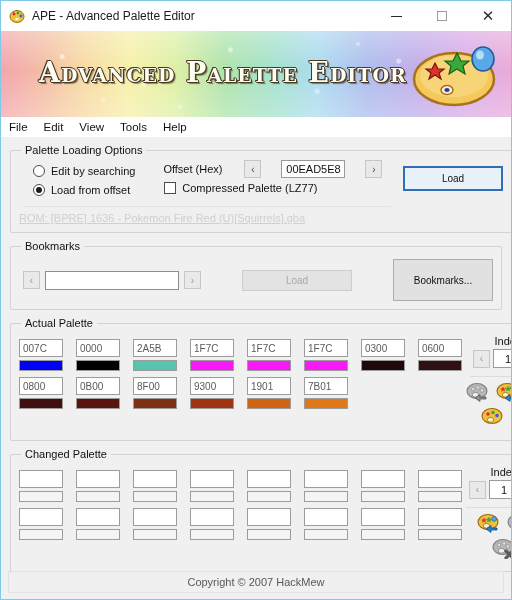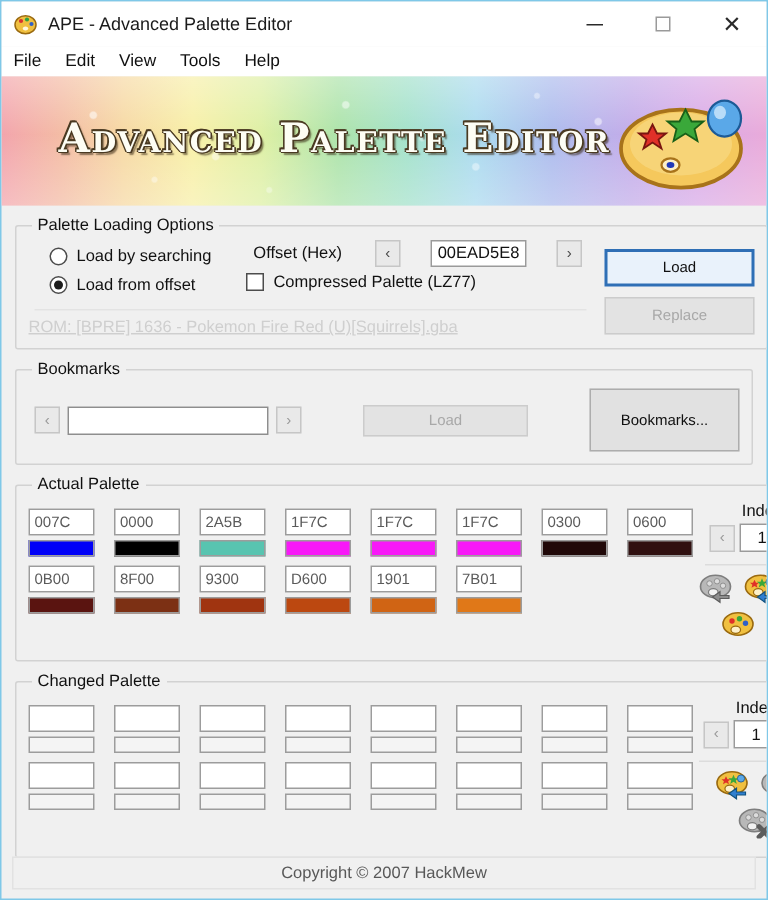--- a/index.html
+++ b/index.html
@@ -270,55 +270,55 @@
         <span class="bar"></span>
       </div>
     <div class="wbtn" id="btn-max">
         <span class="sq"></span>
       </div>
     <div class="wbtn" id="btn-close">
       <span>✕</span>
     </div>
   </div>
 
-  <div id="menubar">
-    <div class="menu-item">File</div>
-    <div class="menu-item">Edit</div>
-    <div class="menu-item">View</div>
-    <div class="menu-item">Tools</div>
-    <div class="menu-item">Help</div>
-  </div>
-
   <div id="banner">
     <div class="speckle"></div>
     <div id="banner-title">Advanced Palette Editor</div>
     <div id="banner-palette">
       <svg viewBox="0 0 86 66" width="86" height="66">
         <ellipse cx="43" cy="38" rx="40" ry="26" fill="#f5c85c" stroke="#a8731a" stroke-width="2.5"></ellipse>
         <ellipse cx="43" cy="35" rx="34" ry="21" fill="#f8d77e" opacity="0.8"></ellipse>
         <ellipse cx="36" cy="49" rx="6" ry="4.5" fill="#fdf0c8" stroke="#a8731a" stroke-width="1.5"></ellipse>
         <ellipse cx="36" cy="49" rx="2.6" ry="2" fill="#2038b8"></ellipse>
         <polygon points="24,22 27,28 33,28 28,32 30,38 24,34 18,38 20,32 15,28 21,28" fill="#e03028" stroke="#7a1510" stroke-width="1.2"></polygon>
         <polygon points="46,12 50,20 58,20 52,25 54,33 46,28 38,33 40,25 34,20 42,20" fill="#3aa83a" stroke="#186018" stroke-width="1.2"></polygon>
         <ellipse cx="72" cy="18" rx="11" ry="12" fill="#5aa8e8" stroke="#1c5a96" stroke-width="1.5"></ellipse>
         <ellipse cx="69" cy="14" rx="4" ry="4.5" fill="#b8dcf8"></ellipse>
       </svg>
     </div>
   </div>
 
+  <div id="menubar">
+    <div class="menu-item">File</div>
+    <div class="menu-item">Edit</div>
+    <div class="menu-item">View</div>
+    <div class="menu-item">Tools</div>
+    <div class="menu-item">Help</div>
+  </div>
+
   <div id="body-area">
 
     <fieldset class="grp">
       <legend>Palette Loading Options</legend>
       <div id="loading-wrap">
         <div id="loading-left">
           <div class="row">
             <div class="radio-line">
               <span class="radio"></span>
-              <span class="lbl">Load by searching</span>
+              <span class="lbl">Edit by searching</span>
             </div>
             <div class="offset-col row">
               <span class="lbl" style="margin-right:22px;">Offset (Hex)</span>
               <span class="spin-btn en">‹</span>
               <span class="txtbox" id="offset-value">00EAD5E8</span>
               <span class="spin-btn en">›</span>
             </div>
           </div>
           <div class="row" style="margin-top:2px;">
             <div class="radio-line">
@@ -328,21 +328,20 @@
             <div class="offset-col row" style="margin-left:34px;">
               <span class="chk"></span>
               <span class="lbl">Compressed Palette (LZ77)</span>
             </div>
           </div>
           <div id="rom-sep"></div>
           <div id="rom-text">ROM: [BPRE] 1636 - Pokemon Fire Red (U)[Squirrels].gba</div>
         </div>
         <div id="loading-right">
           <div class="btn primary" id="load-button">Load</div>
-          <div class="btn disabled" id="replace-button">Replace</div>
         </div>
       </div>
     </fieldset>
 
     <fieldset class="grp">
       <legend>Bookmarks</legend>
       <div id="bookmarks-row">
         <span class="spin-btn">‹</span>
         <span class="txtbox" id="bm-field" placeholder=""></span>
         <span class="spin-btn">›</span>
@@ -384,34 +383,34 @@
                 <div class="pal-hex">0300</div>
                 <div class="pal-swatch" style="background: rgb(32, 8, 8);"></div>
               </div>
               <div class="pal-cell">
                 <div class="pal-hex">0600</div>
                 <div class="pal-swatch" style="background: rgb(48, 16, 16);"></div>
               </div>
             </div>
             <div class="pal-row">
               <div class="pal-cell">
+                <div class="pal-hex">0800</div>
+                <div class="pal-swatch" style="background: rgb(64, 16, 16);"></div>
+              </div>
+              <div class="pal-cell">
                 <div class="pal-hex">0B00</div>
                 <div class="pal-swatch" style="background: rgb(90, 20, 16);"></div>
               </div>
               <div class="pal-cell">
                 <div class="pal-hex">8F00</div>
                 <div class="pal-swatch" style="background: rgb(124, 48, 20);"></div>
               </div>
               <div class="pal-cell">
                 <div class="pal-hex">9300</div>
                 <div class="pal-swatch" style="background: rgb(160, 52, 16);"></div>
-              </div>
-              <div class="pal-cell">
-                <div class="pal-hex">D600</div>
-                <div class="pal-swatch" style="background: rgb(188, 72, 16);"></div>
               </div>
               <div class="pal-cell">
                 <div class="pal-hex">1901</div>
                 <div class="pal-swatch" style="background: rgb(208, 100, 20);"></div>
               </div>
               <div class="pal-cell">
                 <div class="pal-hex">7B01</div>
                 <div class="pal-swatch" style="background: rgb(224, 120, 24);"></div>
               </div>
             </div>

